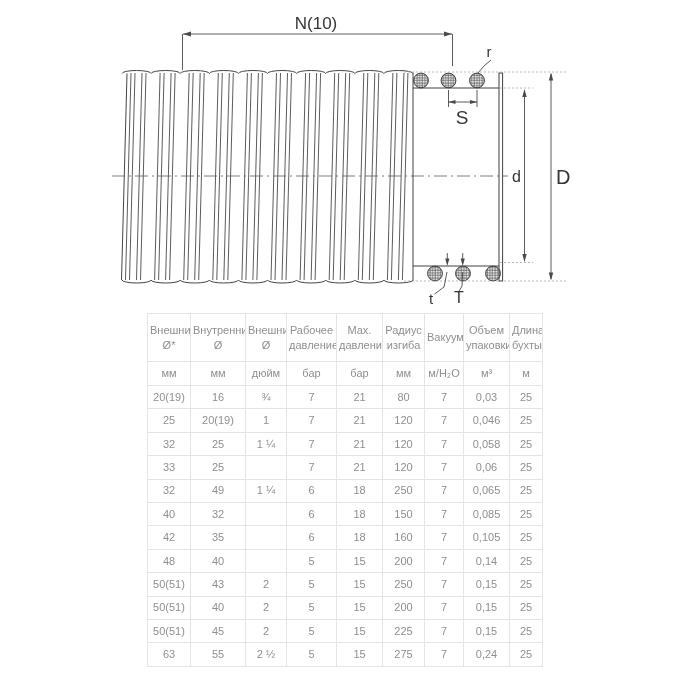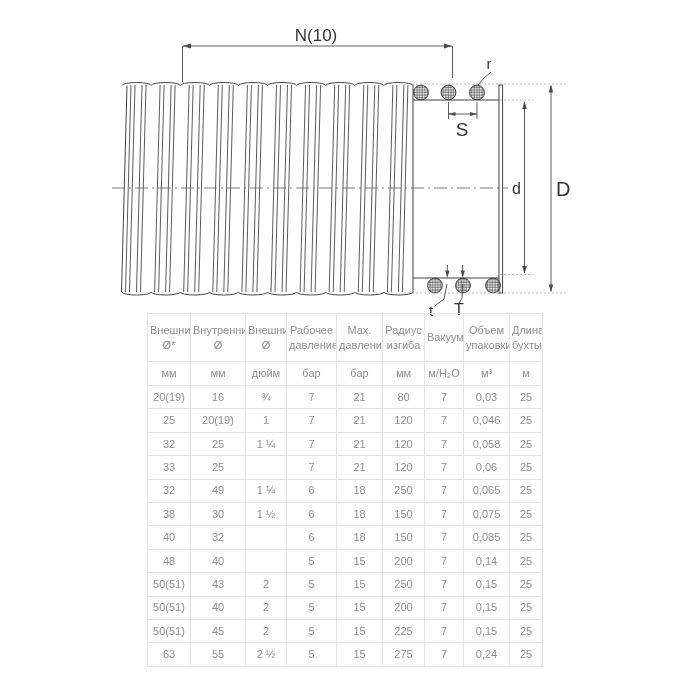--- a/index.html
+++ b/index.html
@@ -1,18 +1,18 @@
 <!DOCTYPE html>
 <html><head>
 <meta charset="utf-8">
 <style>
   html,body{margin:0;padding:0;background:#fff;}
   .page{position:relative;width:700px;height:700px;background:#fff;overflow:hidden;
         font-family:"Liberation Sans","DejaVu Sans",sans-serif;}
-  .diagram{position:absolute;left:0;top:16px;width:700px;height:312px;}
+  .diagram{position:absolute;left:0;top:4px;width:700px;height:312px;}
   .diagram svg{display:block;}
   .dim-text{fill:#353535;font-family:"Liberation Sans","DejaVu Sans",sans-serif;}
   .spec-table-wrap{position:absolute;left:147px;top:313px;width:398px;}
   table.spec{border-collapse:collapse;width:396px;table-layout:fixed;
              font-size:11px;color:#8f8f8f;}
   table.spec th,table.spec td{border:1px solid #e4e4e4;text-align:center;
              vertical-align:middle;font-weight:normal;padding:1px 2px;line-height:1.35;
              overflow:hidden;}
   table.spec thead th.hdr{height:45px;}
   table.spec thead th.unit{height:21px;margin-top:44px;}
@@ -221,42 +221,42 @@
             <td>49</td>
             <td>1 ¼</td>
             <td>6</td>
             <td>18</td>
             <td>250</td>
             <td>7</td>
             <td>0,065</td>
             <td>25</td>
           </tr>
           <tr>
-            <td>38</td>
-            <td>30</td>
-            <td>1 ½</td>
-            <td>6</td>
-            <td>18</td>
-            <td>150</td>
-            <td>7</td>
-            <td>0,075</td>
-            <td>25</td>
-          </tr>
-          <tr>
             <td>40</td>
             <td>32</td>
             <td></td>
             <td>6</td>
             <td>18</td>
             <td>150</td>
             <td>7</td>
             <td>0,085</td>
             <td>25</td>
           </tr>
           <tr>
+            <td>42</td>
+            <td>35</td>
+            <td></td>
+            <td>6</td>
+            <td>18</td>
+            <td>160</td>
+            <td>7</td>
+            <td>0,105</td>
+            <td>25</td>
+          </tr>
+          <tr>
             <td>48</td>
             <td>40</td>
             <td></td>
             <td>5</td>
             <td>15</td>
             <td>200</td>
             <td>7</td>
             <td>0,14</td>
             <td>25</td>
           </tr>

